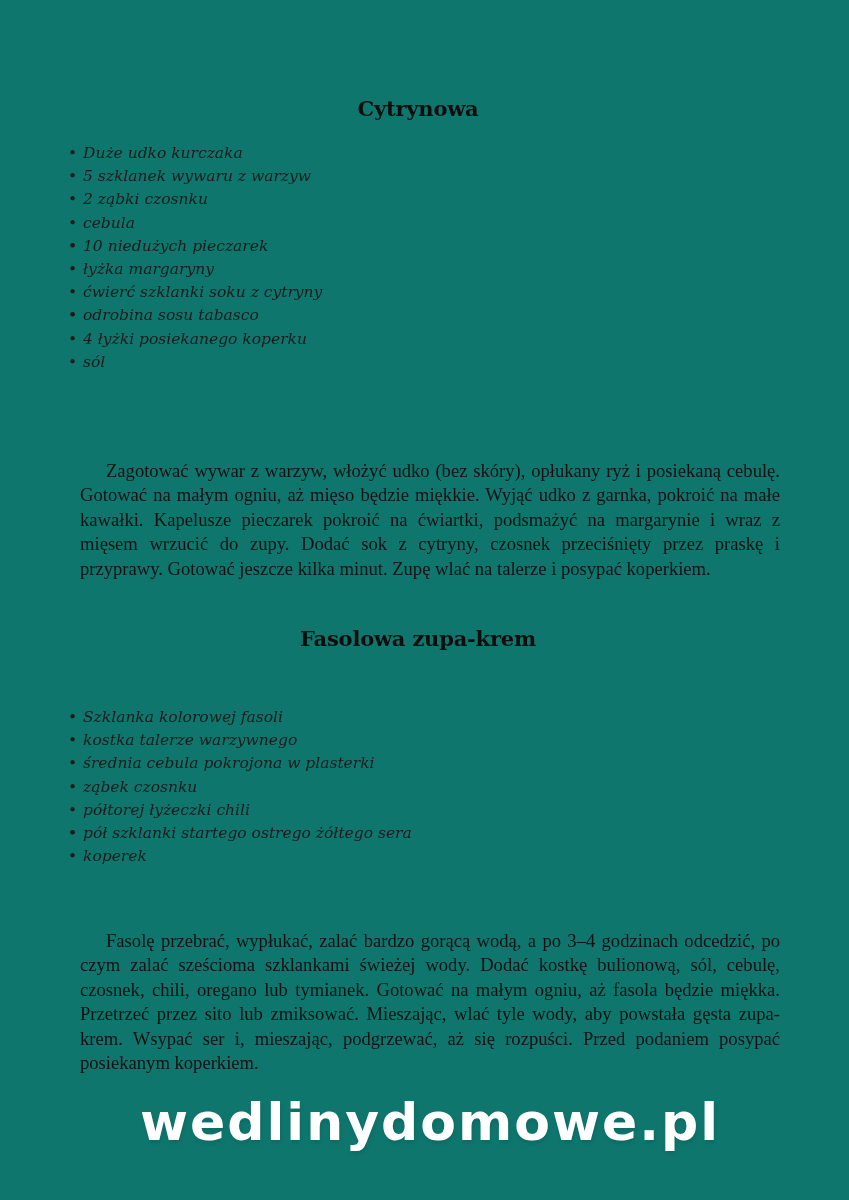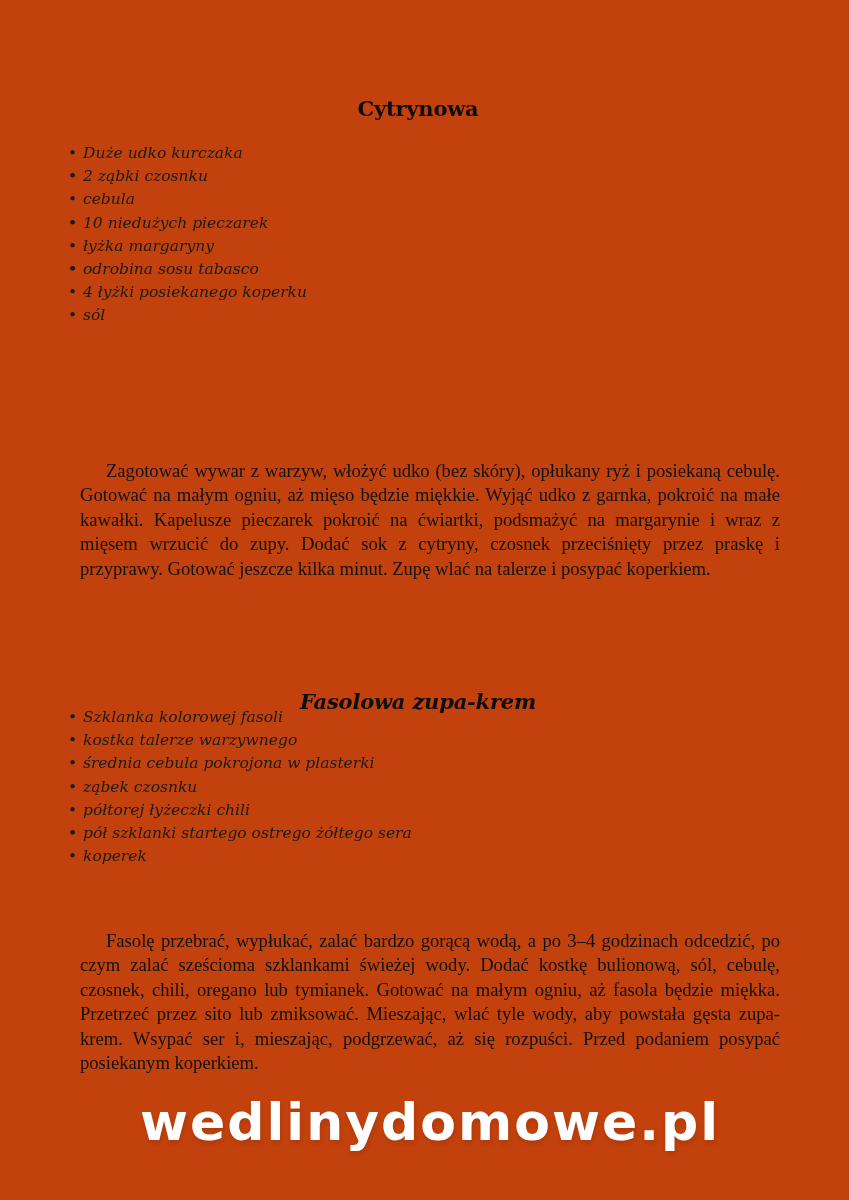--- a/index.html
+++ b/index.html
@@ -1,17 +1,17 @@
 <!DOCTYPE html>
 <html><head>
   <meta charset="utf-8">
   <style>
     html, body { margin: 0; padding: 0; background: #ffffff; }
     body { width: 849px; height: 1200px; position: relative; overflow: hidden; color: #111; }
-    .page { position: absolute; left: 0; top: 0; width: 849px; height: 1200px; background: #c2410c; }
+    .page { position: absolute; left: 0; top: 0; width: 849px; height: 1200px; background: #0f766e; }
     .recipe { position: absolute; left: 68px; width: 700px; }
     .recipe-title {
       font-family: "DejaVu Serif", serif;
       font-weight: bold;
       font-size: 21px;
       text-align: center;
       margin: 0;
       letter-spacing: -0.2px;
       color: #0d0d0d;
     }
@@ -49,39 +49,39 @@
       font-family: "DejaVu Sans", sans-serif;
       font-weight: bold;
       font-size: 52px;
       letter-spacing: 2px;
       color: #ffffff;
       text-shadow: 1px 3px 4px rgba(0,0,0,0.10);
     }
     #r1-title { top: 96px; }
     #r1-list { top: 142px; }
     #r1-method { top: 447px; }
-    #r2-title { top: 689px; font-style: italic; }
+    #r2-title { top: 626px; }
     #r2-list { top: 706px; }
     #r2-method { top: 917px; }
   </style>
 </head>
 <body>
 
 <div class="page">
 
   <h2 id="r1-title" class="recipe recipe-title">Cytrynowa</h2>
   <ul id="r1-list" class="recipe ingredients">
     <li><span class="bullet">•</span><span>Duże udko kurczaka</span></li>
-    <li><span class="bullet">•</span></li>
+    <li><span class="bullet">•</span><span>5 szklanek wywaru z warzyw</span></li>
     <li><span class="bullet">•</span><span>2 ząbki czosnku</span></li>
     <li><span class="bullet">•</span><span>cebula</span></li>
     <li><span class="bullet">•</span></li>
     <li><span class="bullet">•</span><span>10 niedużych pieczarek</span></li>
     <li><span class="bullet">•</span><span>łyżka margaryny</span></li>
-    <li><span class="bullet">•</span></li>
+    <li><span class="bullet">•</span><span>ćwierć szklanki soku z cytryny</span></li>
     <li><span class="bullet">•</span></li>
     <li><span class="bullet">•</span><span>odrobina sosu tabasco</span></li>
     <li><span class="bullet">•</span><span>4 łyżki posiekanego koperku</span></li>
     <li><span class="bullet">•</span><span>sól</span></li>
   </ul>
   <p id="r1-method" class="recipe method">Zagotować wywar z warzyw, włożyć udko (bez skóry), opłukany ryż i posiekaną cebulę. Gotować na małym ogniu, aż mięso będzie miękkie. Wyjąć udko z garnka, pokroić na małe kawałki. Kapelusze pieczarek pokroić na ćwiartki, podsmażyć na margarynie i wraz z mięsem wrzucić do zupy. Dodać sok z cytryny, czosnek przeciśnięty przez praskę i przyprawy. Gotować jeszcze kilka minut. Zupę wlać na talerze i posypać koperkiem.</p>
 
   <h2 id="r2-title" class="recipe recipe-title">Fasolowa zupa-krem</h2>
   <ul id="r2-list" class="recipe ingredients">
     <li><span class="bullet">•</span><span>Szklanka kolorowej fasoli</span></li>

